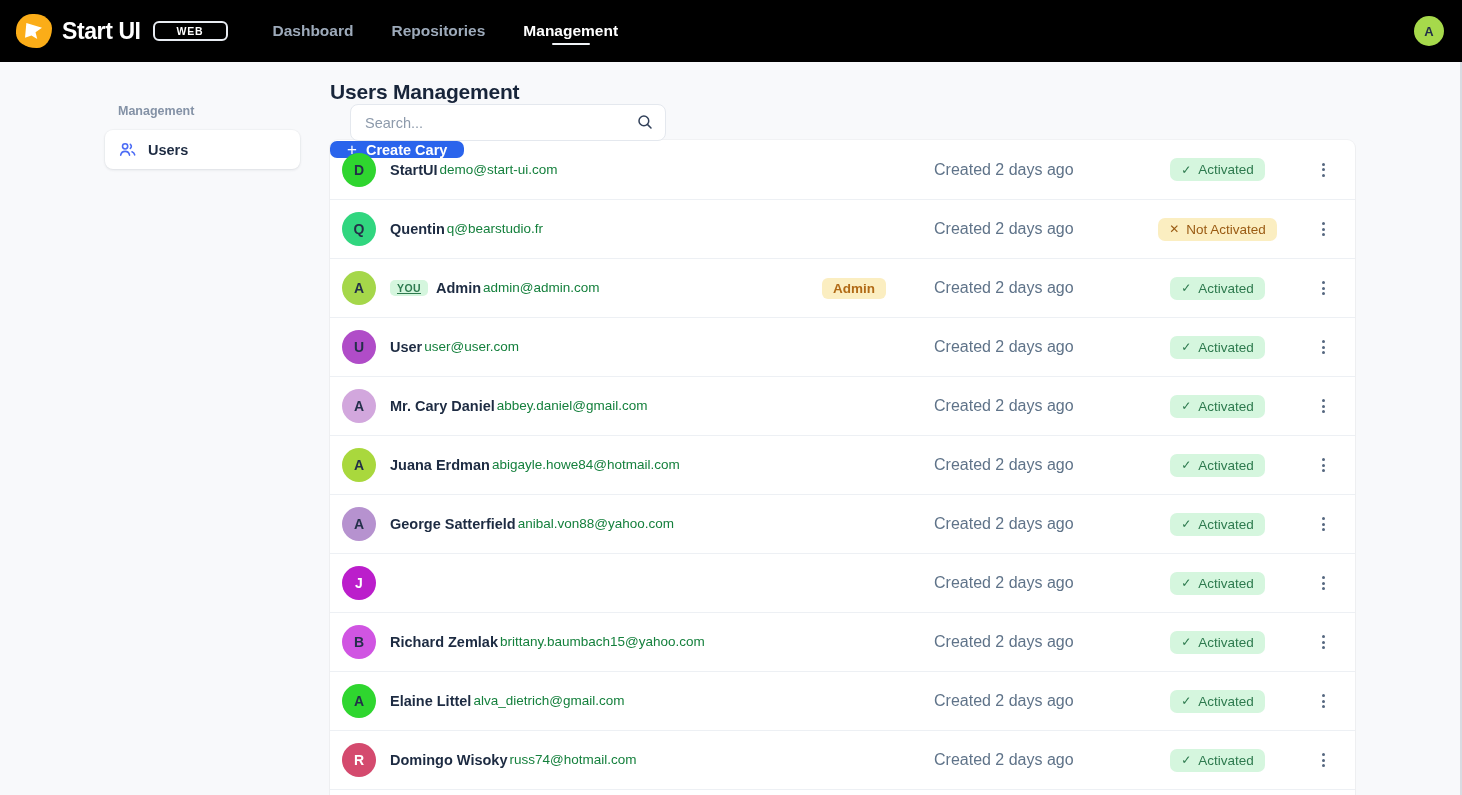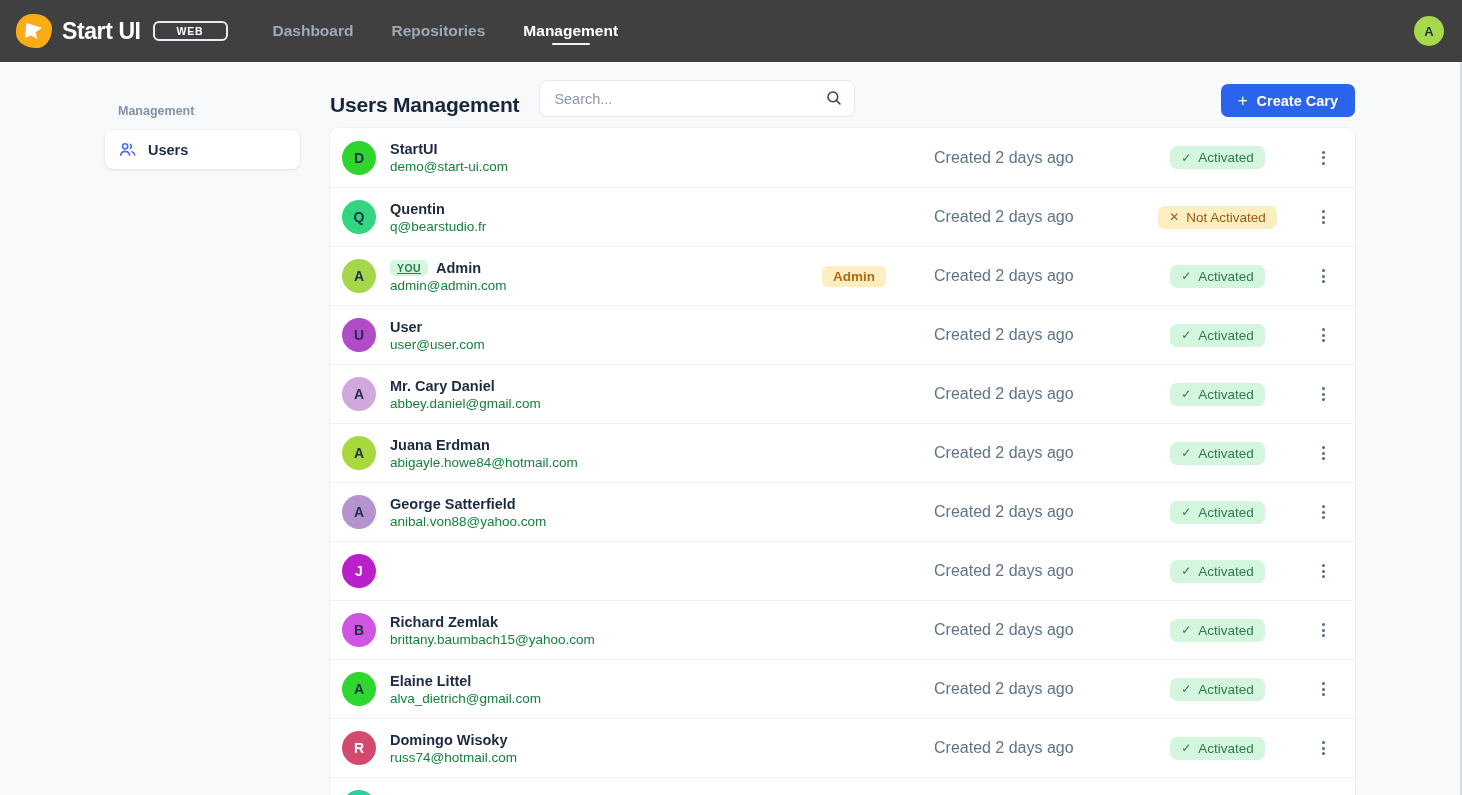--- a/index.html
+++ b/index.html
@@ -5,21 +5,21 @@
   * { box-sizing: border-box; margin: 0; padding: 0; }
   html, body { width: 1462px; height: 795px; overflow: hidden; }
   body {
     font-family: "Liberation Sans", sans-serif;
     background: #f8f9fb;
     color: #1d2b42;
   }
 
   
   .navbar {
-    height: 62px; background: #404040;
+    height: 62px; background: #000000;
     display: flex; align-items: center;
     padding: 0 18px 0 16px;
   }
   .brand { display: flex; align-items: center; gap: 10px; cursor: pointer; }
   .logo-blob {
     width: 36px; height: 34px; position: relative;
     background: #fbad18;
     border-radius: 48% 52% 44% 60% / 52% 44% 62% 46%;
   }
   .logo-arrow {
@@ -56,21 +56,21 @@
   .sidebar-group-label { color: #8492a6; font-size: 12.5px; font-weight: 700; margin-bottom: 12px; padding-left: 13px; }
   .sidebar-card {
     background: #fff; height: 39px; border-radius: 8px;
     box-shadow: 0 1px 3px rgba(20,30,50,.1), 0 0 0 1px rgba(20,30,50,.02);
     display: flex; align-items: center; gap: 11px; padding: 0 13px;
     font-size: 14.5px; font-weight: 700; color: #1d2b42; cursor: pointer;
   }
   .main { flex: 1; padding: 18px 107px 0 0; }
 
   
-  .page-header { display: flex; align-items: flex-end; height: 37px; margin-bottom: 11px; }
+  .page-header { display: flex; align-items: flex-start; height: 37px; margin-bottom: 23px; flex-direction: column; }
   .page-title { font-size: 21px; font-weight: 800; color: #18253a; letter-spacing: -0.2px; }
   .search-wrap { position: relative; margin-left: 20px; }
   .search-input {
     width: 316px; height: 37px; border: 1px solid #e4e8ee; border-radius: 8px;
     background: #fff; padding: 0 38px 0 14px; font-size: 14.5px;
     font-family: "Liberation Sans", sans-serif; color: #1d2b42; outline: none;
   }
   .search-input::placeholder { color: #8d9aab; }
   .search-icon { position: absolute; right: 12px; top: 9px; }
   .header-spacer { flex: 1; }
@@ -88,21 +88,21 @@
     box-shadow: 0 1px 2px rgba(22,29,40,.05), 0 0 0 1px rgba(22,29,40,.03);
   }
   .row { display: flex; align-items: center; height: 59px; padding: 0 12px; }
   .row + .row { border-top: 1px solid #edf0f4; }
   .row-left { display: flex; align-items: center; gap: 14px; flex: 1; min-width: 0; }
   .avatar {
     width: 34px; height: 34px; border-radius: 50%; flex: none;
     display: flex; align-items: center; justify-content: center;
     font-size: 14px; font-weight: 600;
   }
-  .ident { display: flex; flex-direction: column; gap: 2px; }
+  .ident { display: flex; flex-direction: row; gap: 2px; }
   .name-line { display: flex; align-items: center; gap: 8px; }
   .you-badge {
     background: #d5f6de; color: #2d7a4e; font-size: 10.5px; font-weight: 700;
     letter-spacing: 0.4px; padding: 2px 7px; border-radius: 5px; text-decoration: underline;
   }
   .name { font-size: 14.5px; font-weight: 700; color: #1d2b42; cursor: pointer; }
   .email { font-size: 13.5px; color: #15803d; }
   .role-badge {
     background: #fbeec1; color: #b16a16; font-size: 13.5px; font-weight: 600;
     padding: 3px 11px; border-radius: 6px; margin-right: 48px; flex: none;

